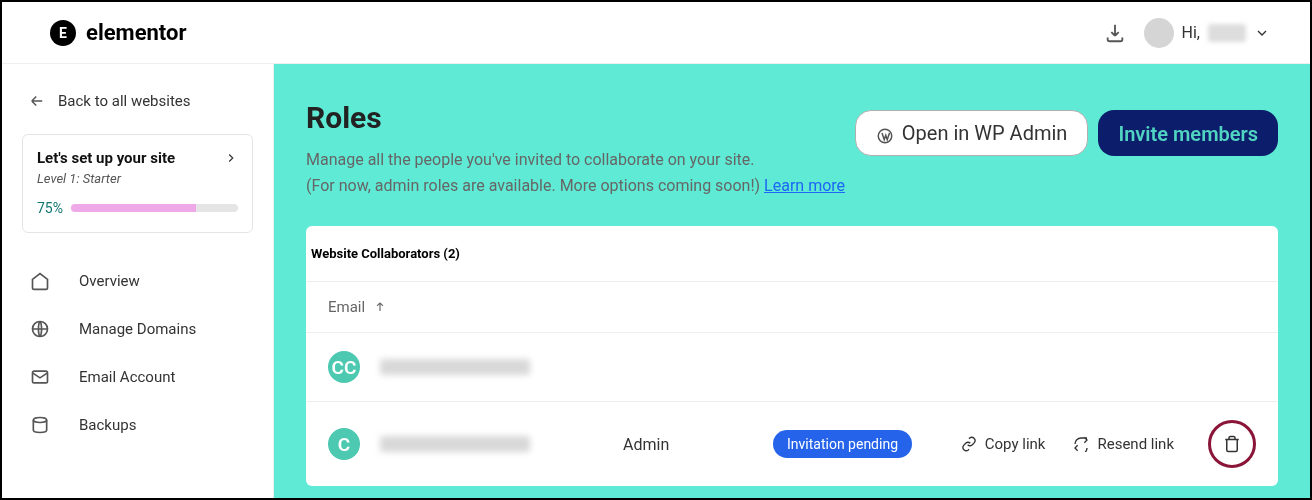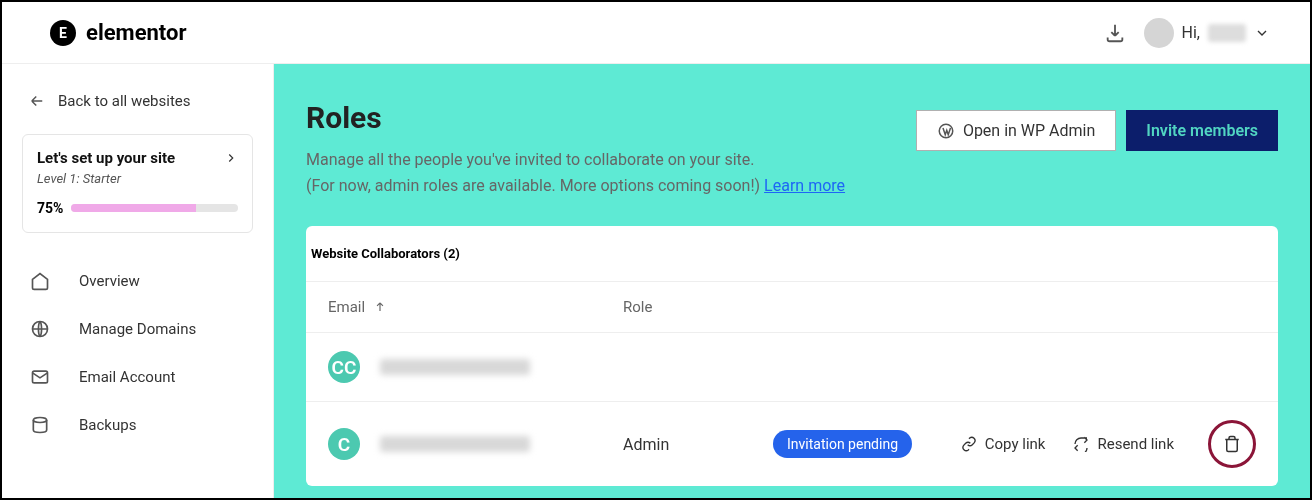--- a/index.html
+++ b/index.html
@@ -13,32 +13,32 @@
 .avatar{width:30px;height:30px;border-radius:50%;background:#d5d5d5}
 .blur-name{width:38px;height:18px;background:#ddd;border-radius:3px;filter:blur(2px)}
 .layout{display:flex;height:calc(500px - 64px)}
 .sidebar{width:272px;border-right:1px solid #eee;padding:18px 20px;background:#fff}
 .backlink{display:flex;align-items:center;gap:12px;color:#333;font-size:15px;margin:10px 6px 24px;cursor:pointer}
 .setup-card{border:1px solid #e5e5e5;border-radius:6px;padding:14px 14px 16px;margin-bottom:24px}
 .setup-head{display:flex;align-items:center;justify-content:space-between}
 .setup-title{font-weight:700;font-size:15px;color:#111}
 .setup-sub{font-style:italic;font-size:13px;color:#555;margin-top:4px}
 .prog-row{display:flex;align-items:center;gap:8px;margin-top:14px}
-.pct{color:#000000;font-weight:700;font-size:14px}
+.pct{color:#0f766e;font-weight:400;font-size:14px}
 .bar{flex:1;height:8px;background:#e5e5e5;border-radius:4px;overflow:hidden}
 .bar-fill{height:100%;background:#f0a9e8;width:75%}
 .nav-item{display:flex;align-items:center;gap:29px;padding:14px 8px;color:#333;font-size:15px;cursor:pointer}
 .nav-icon{width:20px;height:20px;color:#555;display:flex;align-items:center;justify-content:center}
 .main{flex:1;background:#5eead4;padding:36px 32px;overflow:auto}
 .page-head{display:flex;justify-content:space-between;align-items:flex-start;margin-bottom:28px}
 .page-title{font-size:30px;font-weight:700;color:#222;margin-bottom:12px}
 .page-desc{color:#666;font-size:16px;line-height:1.6}
 .link{color:#1e66f5;text-decoration:underline;cursor:pointer}
 .head-actions{display:flex;gap:10px;margin-top:10px}
-.btn{padding:10px 20px;font-size:16px;border-radius:0;cursor:pointer;display:flex;align-items:center;gap:8px}
+.btn{padding:10px 20px;font-size:20px;border-radius:16px;cursor:pointer;display:flex;align-items:flex-end;gap:8px}
 .btn-outline{border:1px solid #b0b0b0;background:#fff;color:#333}
 .btn-primary{background:#0c1e6b;color:#51d5c2;border:none;font-weight:600}
 .card{background:#fff;border-radius:6px}
 .card-title{padding:20px 5px;font-weight:700;font-size:13px;border-bottom:1px solid #eee}
 .thead{display:flex;padding:16px 22px;color:#666;font-size:15px;border-bottom:1px solid #eee}
 .col-email{width:295px;display:flex;align-items:center;gap:8px}
 .col-role{width:150px}
 .row{display:flex;align-items:center;padding:18px 22px;border-bottom:1px solid #eee}
 .row:last-child{border-bottom:none}
 .av{width:32px;height:32px;border-radius:50%;background:#4cc9b0;color:#fff;display:flex;align-items:center;justify-content:center;font-size:19px;font-weight:600;margin-right:12px}
@@ -161,21 +161,20 @@
 
     <div class="card">
       <div class="card-title">Website Collaborators (2)</div>
       <div class="thead">
         <div class="col-email">
           <span>Email</span>
           <svg width="14" height="14" viewBox="0 0 24 24" fill="none" stroke="#666" stroke-width="2">
               <path d="M12 19V5m0 0l-5 5m5-5l5 5"></path>
             </svg>
         </div>
-        <div class="col-role">Role</div>
       </div>
 
       <div class="row">
         <div class="col-email">
           <div class="av">CC</div>
           <div class="blur-email"></div>
         </div>
       </div>
 
       <div class="row">

